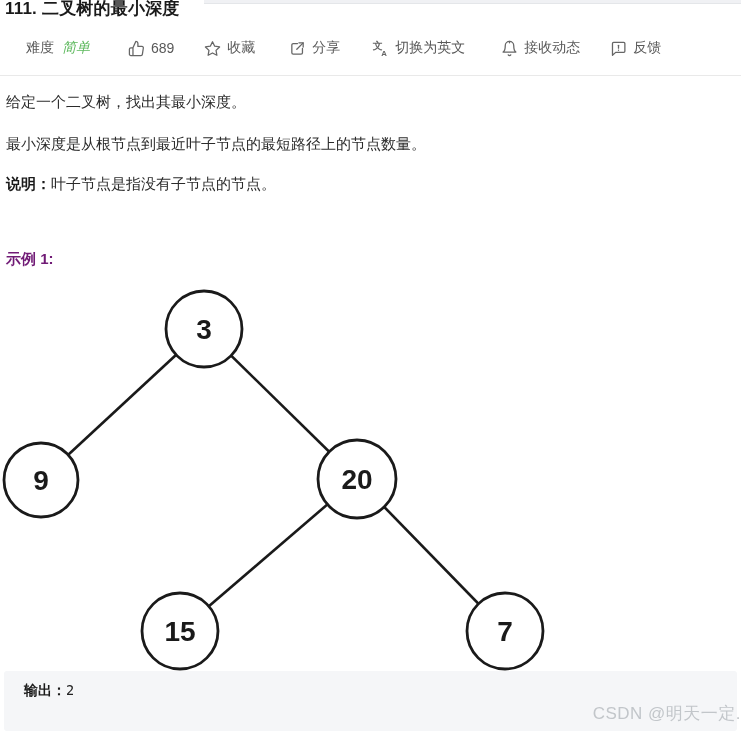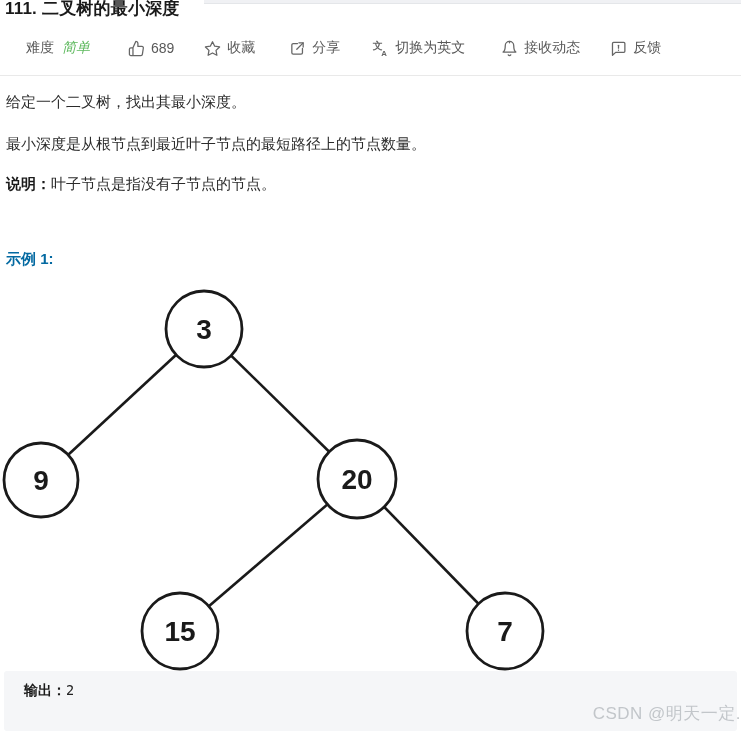--- a/index.html
+++ b/index.html
@@ -29,21 +29,21 @@
   .ml-share { margin-left:34px; }
   .ml-lang { margin-left:32px; }
   .ml-bell { margin-left:36px; }
   .ml-fb { margin-left:30px; }
   .divider { position:absolute; left:0; right:0; top:75px; border-top:1px solid #e9e9e9; }
   .para { position:absolute; left:6px; font-size:15px; color:#2b2b2b; }
   .p1 { top:93px; }
   .p2 { top:135px; }
   .p3 { top:175px; }
   .bold-label { font-weight:700; color:#1a1a1a; }
-  .example-label { position:absolute; left:6px; top:250px; font-size:15px; font-weight:700; color:#0369a1; }
+  .example-label { position:absolute; left:6px; top:250px; font-size:15px; font-weight:700; color:#701a75; }
   .tree-svg { position:absolute; left:0; top:280px; }
   .code-block {
     position:absolute; left:4px; top:671px; width:733px; height:60px;
     background:#f5f6f8; border-radius:3px; padding:6px 0 0 20px;
   }
   .code-line { height:26px; line-height:26px; font-size:14px; color:#1a1a1a; }
   .code-line .bold-label { font-size:14px; }
   .code-text { font-family:"DejaVu Sans Mono","Liberation Mono",monospace; font-size:13.5px; color:#222; }
   .watermark {
     position:absolute; right:0; top:702px; font-size:17px; color:#c2c6ca; letter-spacing:0.5px;

